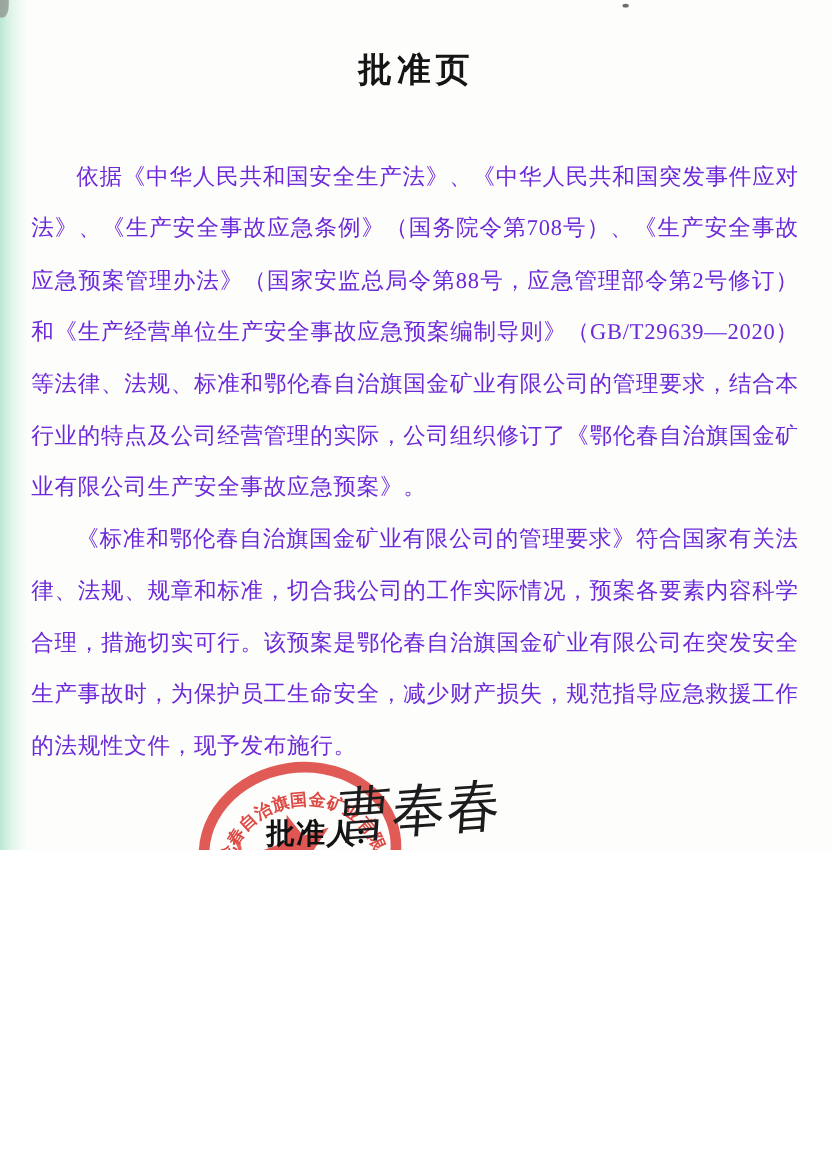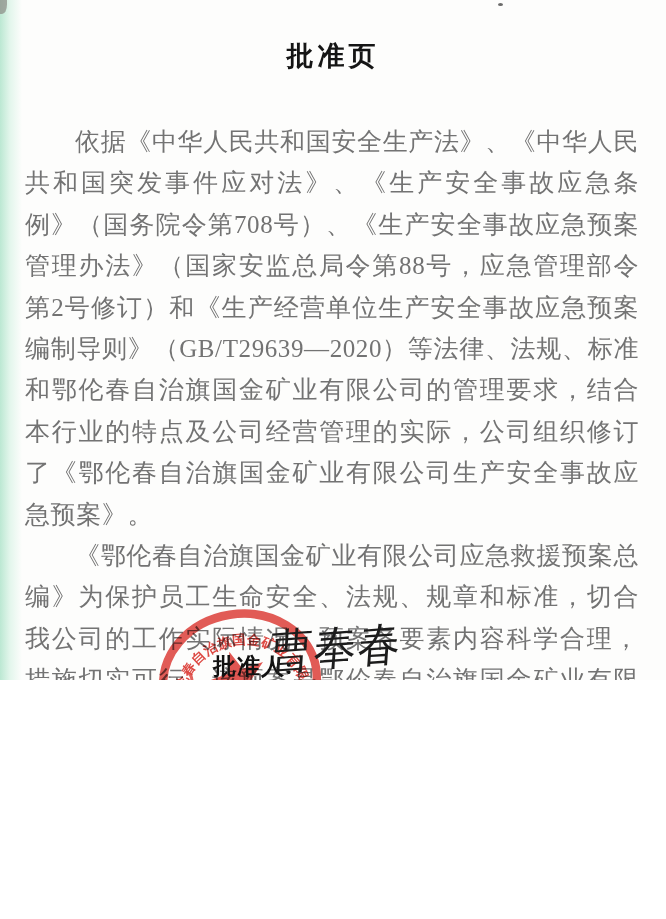--- a/index.html
+++ b/index.html
@@ -35,26 +35,26 @@
     font-weight: 700;
     font-size: 27px;
     letter-spacing: 4px;
     color: #151515;
   }
   #content {
     position: absolute; left: 25px; right: 27px; top: 121px;
   }
   .body-para {
     margin: 0;
-    font-size: 25px;
+    font-size: 18px;
     line-height: 41.4px;
     letter-spacing: 0.6px;
     text-align: justify;
     text-indent: 2em;
-    color: #737373;
+    color: #6d28d9;
   }
 
   
   #seal {
     position: absolute; left: 152px; top: 604px;
     width: 176px; height: 156px;
     mix-blend-mode: multiply;
     opacity: 0.93;
   }
 
@@ -91,21 +91,21 @@
 <body>
 
 <div id="page">
 
   <div id="edge-shading"></div>
 
   <div id="doc-title">批准页</div>
 
   <div id="content">
     <p class="body-para">依据《中华人民共和国安全生产法》、《中华人民共和国突发事件应对法》、《生产安全事故应急条例》（国务院令第708号）、《生产安全事故应急预案管理办法》（国家安监总局令第88号，应急管理部令第2号修订）和《生产经营单位生产安全事故应急预案编制导则》（GB/T29639—2020）等法律、法规、标准和鄂伦春自治旗国金矿业有限公司的管理要求，结合本行业的特点及公司经营管理的实际，公司组织修订了《鄂伦春自治旗国金矿业有限公司生产安全事故应急预案》。</p>
-    <p class="body-para">《鄂伦春自治旗国金矿业有限公司应急救援预案总编》为保护员工生命安全、法规、规章和标准，切合我公司的工作实际情况，预案各要素内容科学合理，措施切实可行。该预案是鄂伦春自治旗国金矿业有限公司在突发安全生产事故时，为保护员工生命安全，减少财产损失，规范指导应急救援工作的法规性文件，现予发布施行。</p>
+    <p class="body-para">《标准和鄂伦春自治旗国金矿业有限公司的管理要求》符合国家有关法律、法规、规章和标准，切合我公司的工作实际情况，预案各要素内容科学合理，措施切实可行。该预案是鄂伦春自治旗国金矿业有限公司在突发安全生产事故时，为保护员工生命安全，减少财产损失，规范指导应急救援工作的法规性文件，现予发布施行。</p>
   </div>
 
   <svg id="seal" viewBox="0 0 176 156" xmlns="http://www.w3.org/2000/svg">
     <g transform="rotate(-9 88 76)">
 
       <ellipse cx="88" cy="76" rx="77" ry="66" fill="none" stroke="#dd3b35" stroke-width="8.5" opacity="0.9"></ellipse>
 
       <path d="M 28 112 Q 62 162 124 142" fill="none" stroke="#e4726c" stroke-width="6.5" stroke-linecap="round" opacity="0.5"></path>
 
       <polygon points="81.8,46.5 92.3,65.2 113.5,61.9 98.9,77.7 108.6,96.8 89.1,87.8 73.8,103 76.4,81.6 57.3,71.8 78.4,67.7" fill="#dd3b35" opacity="0.92"></polygon>

